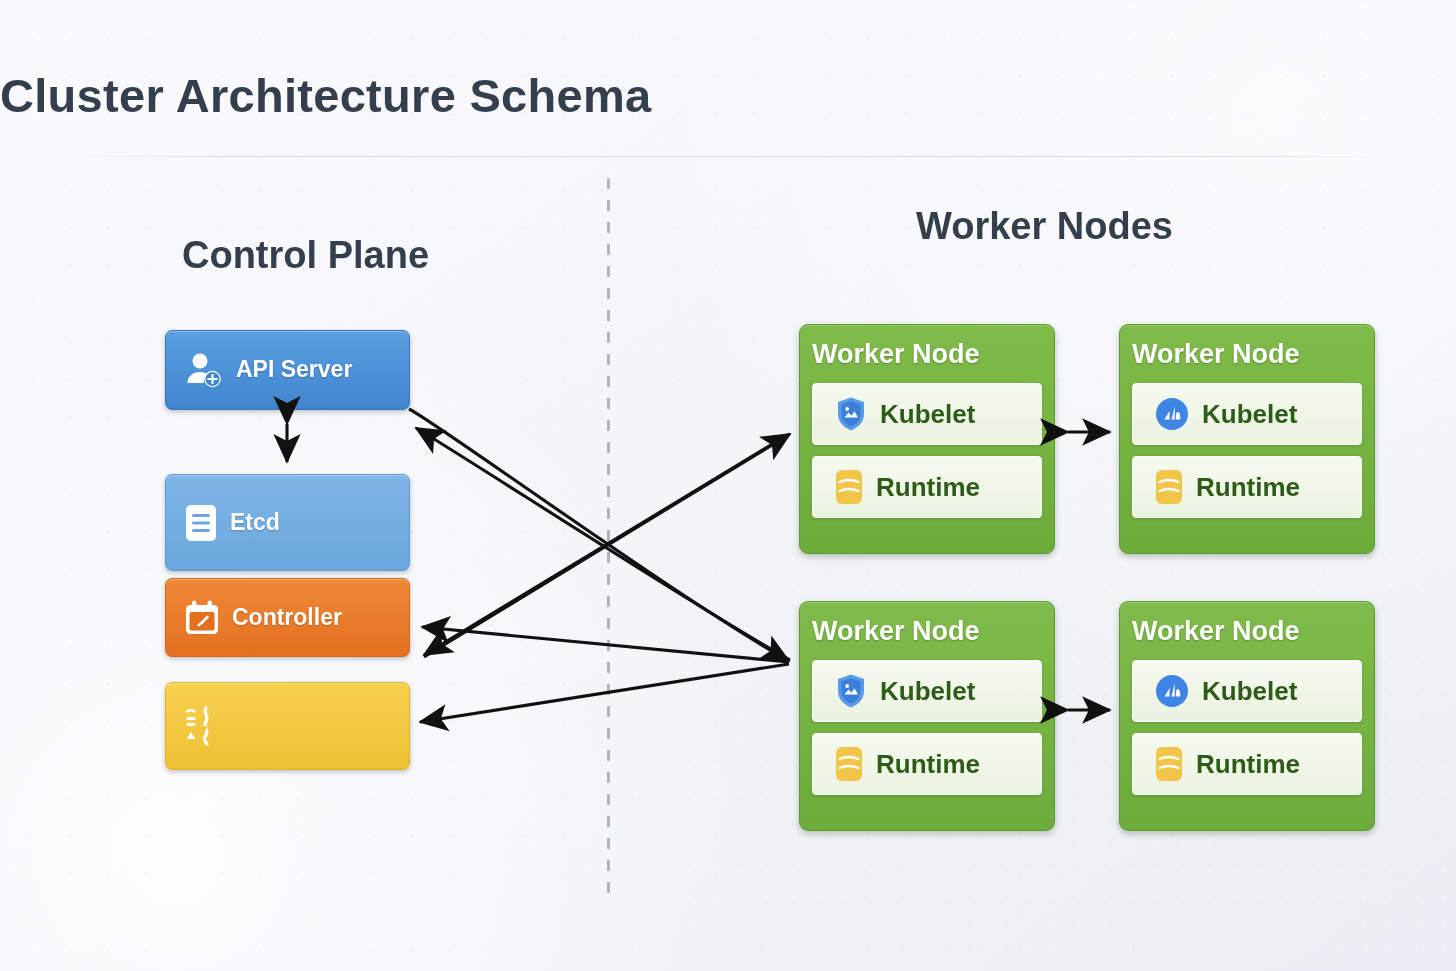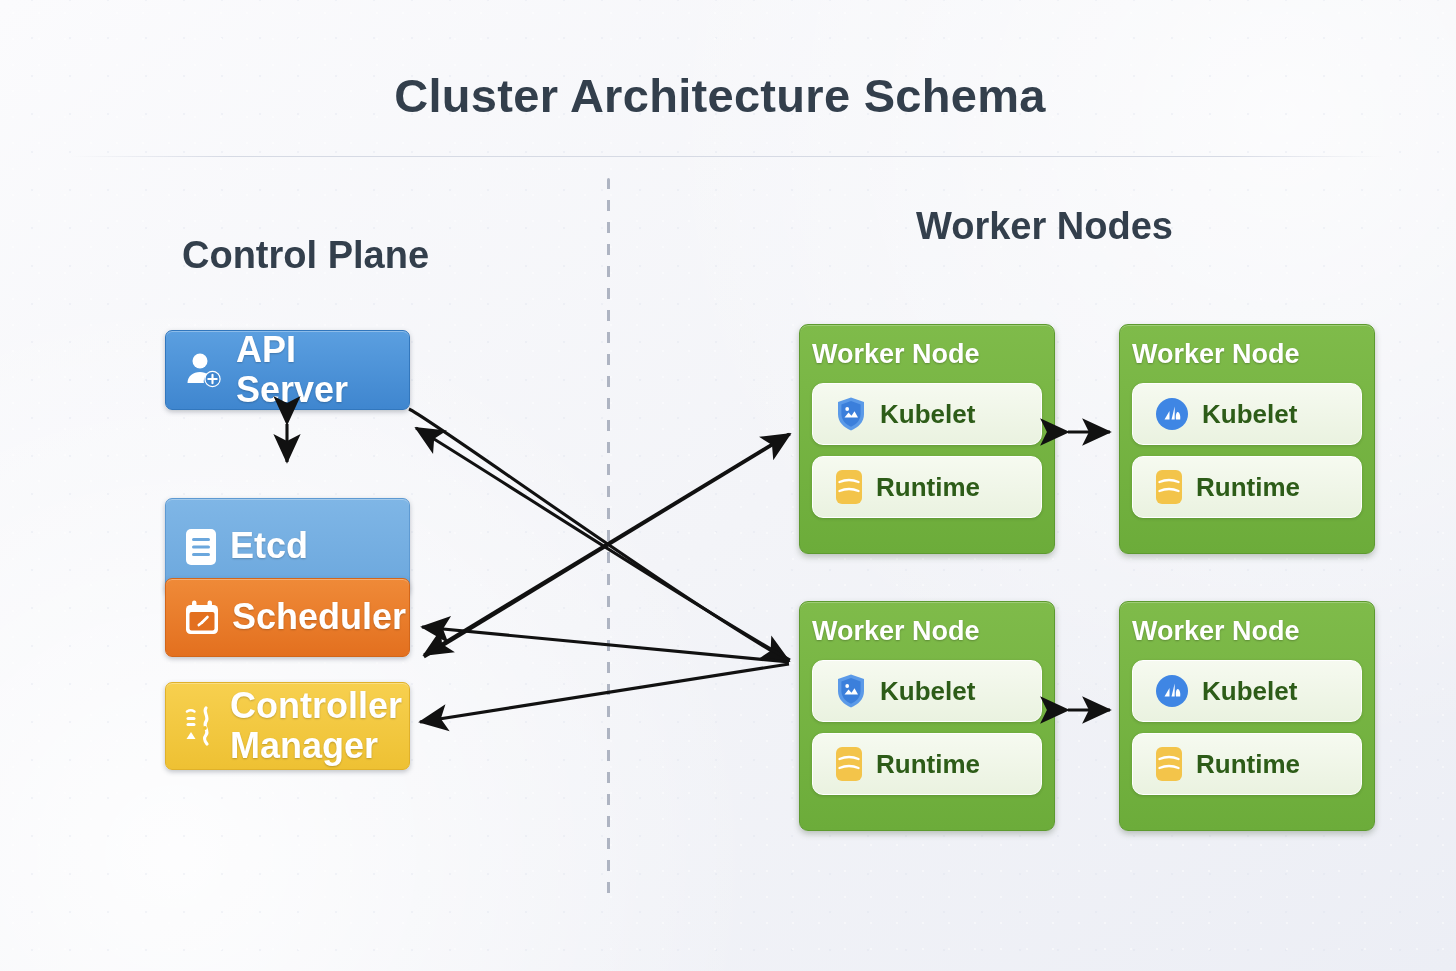--- a/index.html
+++ b/index.html
@@ -35,21 +35,21 @@
       radial-gradient(circle, rgba(214,219,232,.55) 1px, transparent 1.6px);
     background-size: 26px 26px, 38px 38px;
     background-position: 0 0, 13px 19px;
   }
 
   
   .title {
     position: absolute;
     left: 0; right: 16px;
     top: 68px;
-    text-align: center;
+    text-align: left;
     font-size: 47px;
     font-weight: bold;
     letter-spacing: .3px;
     color: #333f4c;
   }
   .title-rule {
     position: absolute;
     left: 70px;
     right: 70px;
     top: 156px;
@@ -85,34 +85,34 @@
     position: absolute;
     left: 165px;
     width: 245px;
     border-radius: 7px;
     display: flex;
     align-items: center;
     gap: 12px;
     padding: 0 0 0 18px;
     box-sizing: border-box;
     color: #ffffff;
-    font-size: 36px;
+    font-size: 23px;
     font-weight: bold;
     text-shadow: 0 1px 2px rgba(0,0,0,.22);
     box-shadow: 0 2px 5px rgba(40,50,70,.28), inset 0 1px 0 rgba(255,255,255,.3);
   }
   .cp-box .label { line-height: 1.12; }
 
   .cp-api {
     top: 330px; height: 80px;
     background: linear-gradient(180deg, #5b9fe0 0%, #3f86cf 100%);
     border: 1px solid #3277bd;
   }
   .cp-etcd {
-    top: 498px; height: 97px;
+    top: 474px; height: 97px;
     background: linear-gradient(180deg, #7fb6e6 0%, #6ba7dd 100%);
     border: 1px solid #5e9ad2;
   }
   .cp-sched {
     top: 578px; height: 79px;
     background: linear-gradient(180deg, #ef8a38 0%, #e3701f 100%);
     border: 1px solid #d2661a;
   }
   .cp-ctrl {
     top: 682px; height: 88px;
@@ -151,21 +151,21 @@
     text-align: left;
     color: #ffffff;
     font-size: 27px;
     font-weight: bold;
     text-shadow: 0 1px 2px rgba(0,0,0,.25);
     margin-bottom: 13px;
   }
   .wn-card {
     height: 62px;
     margin: 0 0 11px 0;
-    border-radius: 11px;
+    border-radius: 4px;
     background: linear-gradient(180deg, #f6faf0 0%, #eaf2e0 100%);
     border: 1px solid #ffffff;
     box-shadow: 0 1px 3px rgba(40,60,30,.22);
     display: flex;
     align-items: center;
     gap: 13px;
     padding-left: 22px;
     box-sizing: border-box;
     color: #2d5c18;
     font-size: 26px;
@@ -224,35 +224,34 @@
     <span class="icon icon-cal">
       <svg viewBox="0 0 36 36" width="36" height="36" aria-hidden="true">
         <rect x="2" y="5" width="32" height="29" rx="4.5" fill="#fff"></rect>
         <rect x="5.5" y="12" width="25" height="18.5" rx="2" fill="#e3701f"></rect>
         <rect x="8" y="0.5" width="4.5" height="8" rx="2.2" fill="#fff"></rect>
         <rect x="23.5" y="0.5" width="4.5" height="8" rx="2.2" fill="#fff"></rect>
         <path d="M18 22.5l5.5-5.5" stroke="#fff" stroke-width="2.6" stroke-linecap="round"></path>
         <path d="M18 22.5l-3.2 2.6" stroke="#fff" stroke-width="2.6" stroke-linecap="round"></path>
       </svg>
     </span>
-    <span class="label">Scheduler</span>
+    <span class="label">Controller</span>
   </div>
 
   <div class="cp-box cp-ctrl">
     <span class="icon icon-ctrl">
       <svg viewBox="0 0 34 42" width="34" height="42" aria-hidden="true">
         <path d="M3 6.5c2.4-1.6 5-1.6 7.4 0" stroke="#fff" stroke-width="2.6" stroke-linecap="round" fill="none"></path>
         <rect x="2.5" y="12" width="9" height="3" rx="1.5" fill="#fff"></rect>
         <rect x="2.5" y="18" width="9" height="3" rx="1.5" fill="#fff"></rect>
         <path d="M7 27l4.5 7h-9z" fill="#fff"></path>
         <path d="M22 3c-3.5 4 3.5 8.5 0 13.5 -3.5 5 3.5 9 0 13.5 -3 3.8-1 6.5 1 9" stroke="#fff" stroke-width="3.2" stroke-linecap="round" fill="none"></path>
         <circle cx="21" cy="23" r="1.9" fill="#eec133"></circle>
       </svg>
     </span>
-    <span class="label">Controller Manager</span>
   </div>
 
   <div class="wn n1">
     <div class="wn-title">Worker Node</div>
     <div class="wn-card">
       <span class="icon icon-shield">
         <svg viewBox="0 0 32 36" width="32" height="36" aria-hidden="true">
           <path d="M16 1.5l13 4.6v12c0 8.4-6 13.6-13 16.4C9 31.7 3 26.5 3 18.1v-12z" fill="#5b9ae8"></path>
           <path d="M16 5l9.6 3.4v9.7c0 6.4-4.6 10.5-9.6 12.6-5-2.1-9.6-6.2-9.6-12.6V8.4z" fill="#3b7fdb"></path>
           <path d="M9.5 21.5l4-5 3 3.2 3-4.4 3.5 6.2z" fill="#fff"></path>

